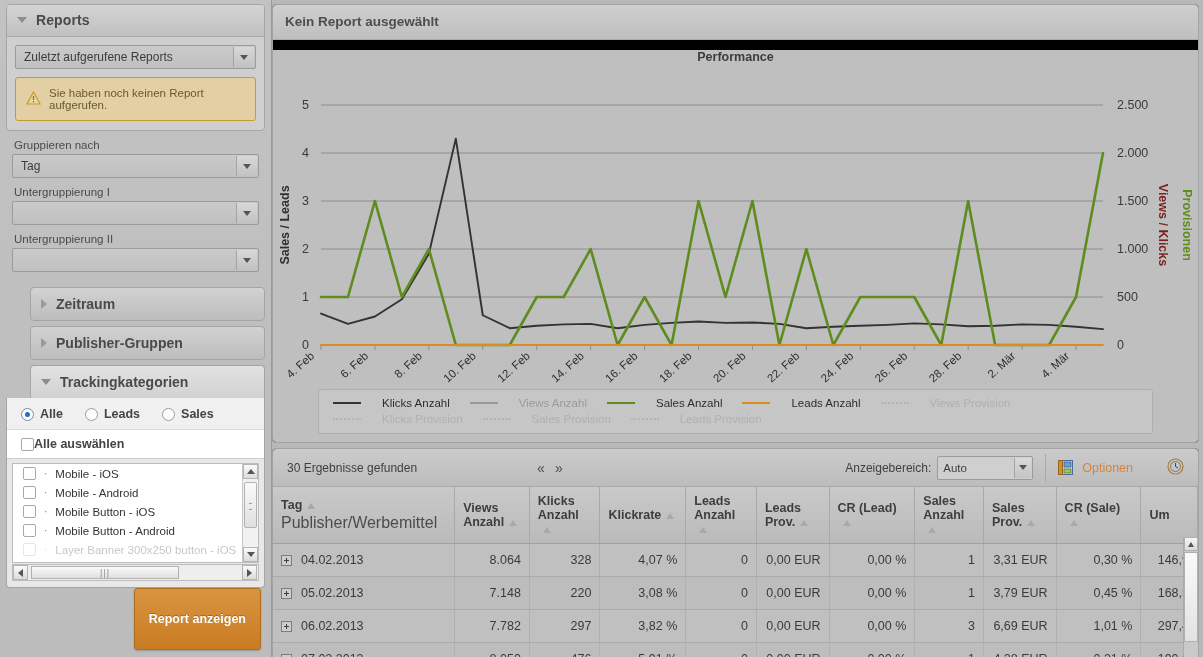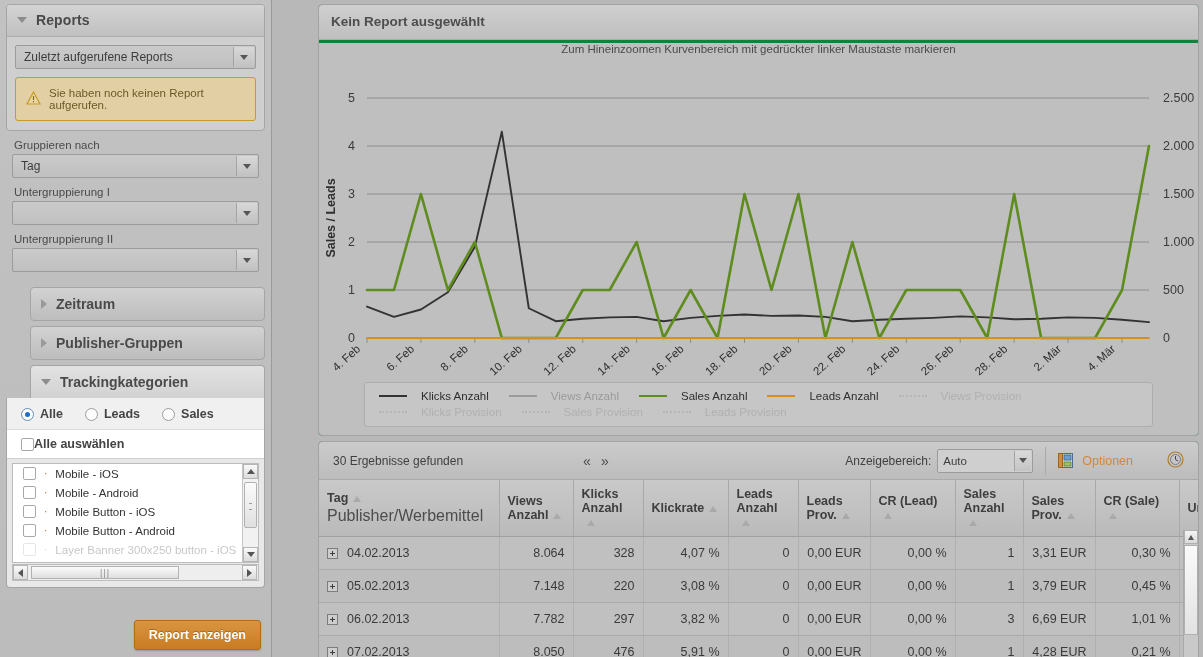--- a/index.html
+++ b/index.html
@@ -138,48 +138,48 @@
   }
   .hs-btn{width:15px;height:15px;background:linear-gradient(to bottom,#fafafa,#dcdcdc);border:1px solid #b5b5b5;display:flex;align-items:center;justify-content:center;}
   .hs-thumb{position:absolute;left:18px;width:148px;top:1px;bottom:1px;background:linear-gradient(to bottom,#fbfbfb,#dfdfdf);border:1px solid #b2b2b2;display:flex;align-items:center;justify-content:center;}
   .hs-grip{font-size:9px;color:#8d8d8d;letter-spacing:1px;}
 
   .btn-primary {
     position:absolute; right:10px; bottom:7px;
     background:linear-gradient(to bottom,#d99441,#c97c22);
     border:1px solid #b06c18; border-radius:3px;
     color:#fff; font-weight:bold; font-size:12.5px;
-    padding:7px 14px; text-shadow:0 -1px 0 rgba(120,70,10,.5);
+    padding:23px 14px; text-shadow:0 -1px 0 rgba(120,70,10,.5);
     box-shadow:0 1px 2px rgba(0,0,0,.2);
   }
 
   
   .main { width:931px; height:657px; padding:4px 4px 0 0; }
   .card {
     border:1px solid #a3a3a3; border-radius:4px;
-    background:#15803d; margin-bottom:5px; overflow:hidden;margin-left:46px;
+    background:#000000; margin-bottom:5px; overflow:hidden;
   }
   .card-head {
     padding:9px 12px 10px 12px;
     font-size:13.5px; font-weight:bold; color:#4e4e4e;
     background:linear-gradient(to bottom,#cfcfcf,#bfbfbf);
     border-bottom:1px solid #ababab;
   }
 
   
   .chartwrap { position:relative; height:392px; background:#bfbfbf; }
   .chart-title{ text-align:center; font-size:12.5px; font-weight:bold; color:#3d3d3d; margin-top:10px;}
   .chart-sub{ text-align:center; font-size:11.5px; color:#4a4a4a; margin-top:3px;}
   .legend {
     position:absolute; left:45px; right:45px; bottom:8px;
     border:1px solid #adadad; border-radius:3px; background:#c6c6c6;
     padding:5px 8px 6px 8px;
     display:flex; flex-wrap:wrap; align-items:center;
   }
-  .lg-item{ display:flex;align-items:center;gap:14px;margin:2px 14px 2px 6px;font-size:11.5px;white-space:nowrap;}
+  .lg-item{ display:flex;align-items:center;gap:21px;margin:2px 14px 2px 6px;font-size:11.5px;white-space:nowrap;}
   .lg-line{ width:28px;height:0;border-top-width:2.5px;border-top-style:solid; display:inline-block;}
   .lg-dots{ width:28px;height:0;border-top-width:2.5px;border-top-style:dotted;display:inline-block;}
 
   
   .toolbar {
     display:flex; align-items:center;
     background:linear-gradient(to bottom,#cbcbcb,#bcbcbc);
     border-bottom:1px solid #a9a9a9;
     padding:7px 8px; gap:0; font-size:12px; color:#3f3f3f;
     height:38px;
@@ -365,21 +365,21 @@
 
     <button class="btn-primary">Report anzeigen</button>
   </div>
 
   <div class="main">
 
     <div class="card">
       <div class="card-head">Kein Report ausgewählt</div>
 
       <div class="chartwrap">
-        <div class="chart-sub">Zum Hineinzoomen Kurvenbereich mit gedrückter linker Maustaste markieren</div>
+        <div class="chart-title">Performance</div>
         <svg id="chart-svg" width="925" height="300" style="position:absolute;left:0;top:40px">
             <line x1="48" x2="830" y1="255" y2="255" stroke="#8d8d8d" stroke-width="1"></line>
             <text x="36" y="259" text-anchor="end" font-size="12.5" fill="#3a3a3a" font-family="Liberation Sans, sans-serif">0</text>
             <text x="844" y="259" text-anchor="start" font-size="12.5" fill="#3a3a3a" font-family="Liberation Sans, sans-serif">0</text>
             <line x1="48" x2="830" y1="207" y2="207" stroke="#8d8d8d" stroke-width="1"></line>
             <text x="36" y="211" text-anchor="end" font-size="12.5" fill="#3a3a3a" font-family="Liberation Sans, sans-serif">1</text>
             <text x="844" y="211" text-anchor="start" font-size="12.5" fill="#3a3a3a" font-family="Liberation Sans, sans-serif">500</text>
             <line x1="48" x2="830" y1="159" y2="159" stroke="#8d8d8d" stroke-width="1"></line>
             <text x="36" y="163" text-anchor="end" font-size="12.5" fill="#3a3a3a" font-family="Liberation Sans, sans-serif">2</text>
             <text x="844" y="163" text-anchor="start" font-size="12.5" fill="#3a3a3a" font-family="Liberation Sans, sans-serif">1.000</text>

